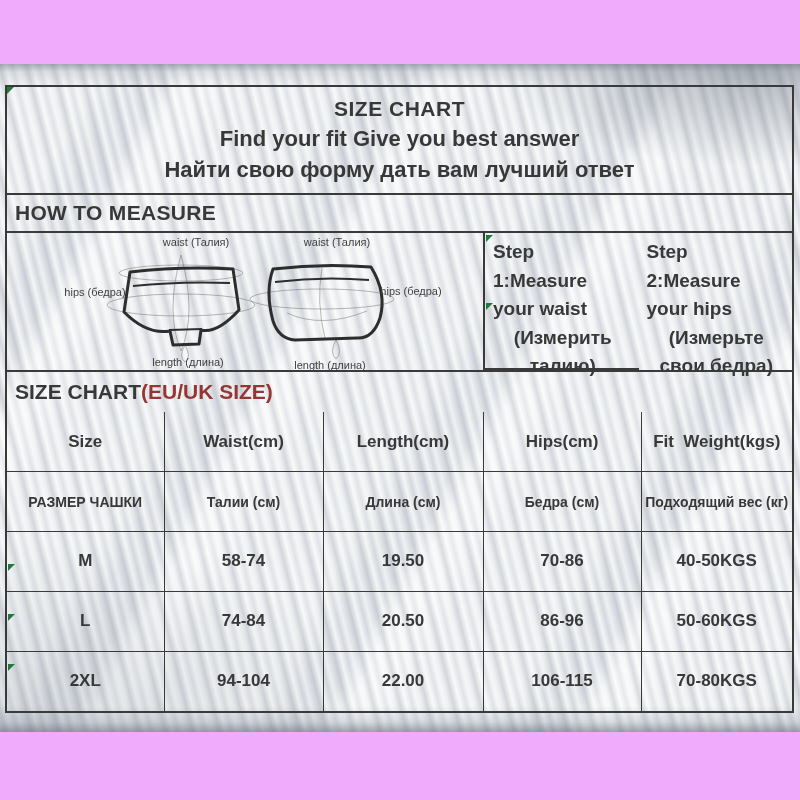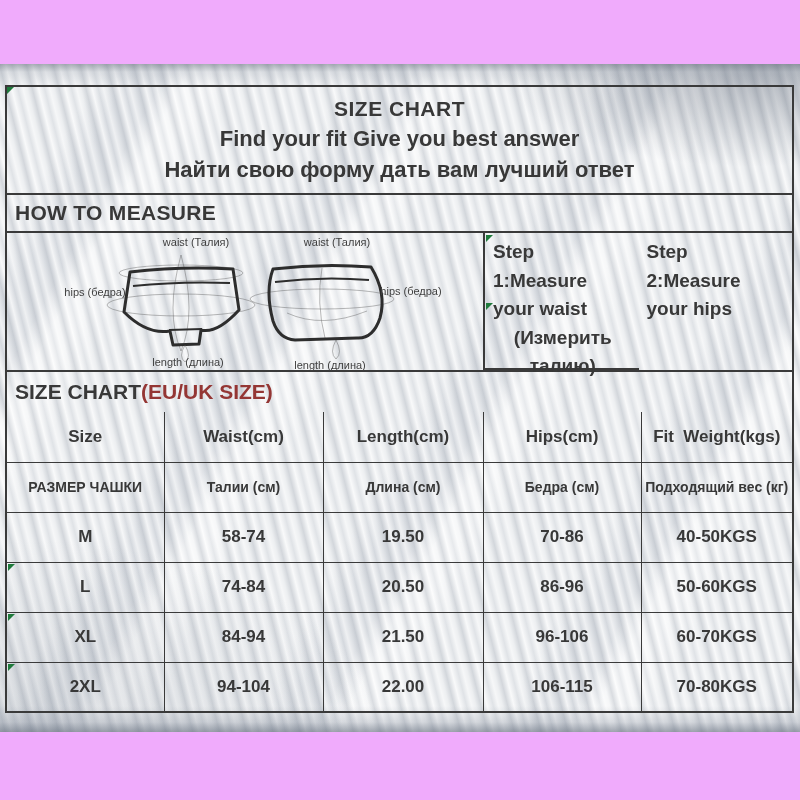--- a/index.html
+++ b/index.html
@@ -108,20 +108,21 @@
         <span class="dlabel" style="left:181px;top:123px">length (длина)</span>
         <span class="dlabel" style="left:323px;top:126px">length (длина)</span>
       </div>
       <div class="steps-col">
         <div class="step-cell">
           <div>Step 1:Measure your waist</div>
           <div class="step-line2">(Измерить талию)</div>
         </div>
         <div class="step-cell">
           <div>Step 2:Measure your hips</div>
+          <div class="step-line2">(Измерьте свои бедра)</div>
         </div>
       </div>
     </div>
 
     <div class="label-row">
       <span>SIZE CHART</span>
         <span class="accent">(EU/UK SIZE)</span>
     </div>
 
     <table class="size-table">
@@ -155,27 +156,20 @@
           <td>40-50KGS</td>
         </tr>
         <tr class="row-data">
           <td>L</td>
           <td>74-84</td>
           <td>20.50</td>
           <td>86-96</td>
           <td>50-60KGS</td>
         </tr>
         <tr class="row-data">
-          <td>XL</td>
-          <td>84-94</td>
-          <td>21.50</td>
-          <td>96-106</td>
-          <td>60-70KGS</td>
-        </tr>
-        <tr class="row-data">
           <td>2XL</td>
           <td>94-104</td>
           <td>22.00</td>
           <td>106-115</td>
           <td>70-80KGS</td>
         </tr>
       </tbody>
     </table>
   </div>
 

